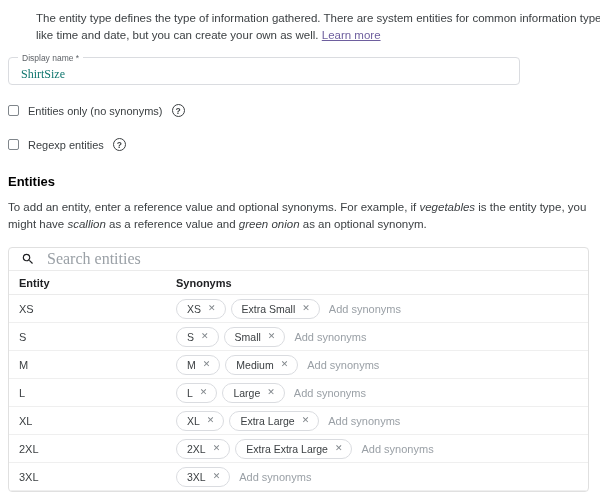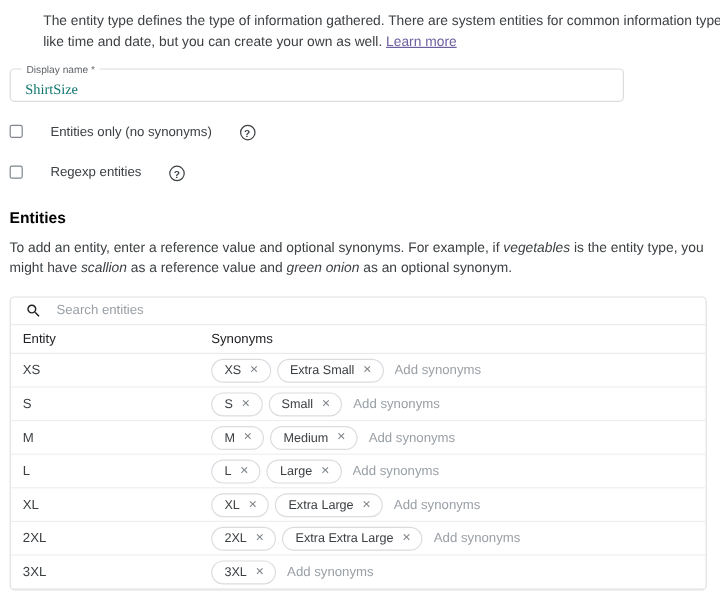--- a/index.html
+++ b/index.html
@@ -58,22 +58,22 @@
   }
   .helper-text {
     margin: 4px 0 0 12px;
     font-size: 8.5px;
     color: #80868b;
   }
 
   
   .check-row {
     display: flex;
-    align-items: flex-start;
-    gap: 23px;
+    align-items: center;
+    gap: 9px;
   }
   .check-row.first { margin-top: 19px; }
   .check-row.second { margin-top: 21px; }
   .checkbox {
     width: 11px;
     height: 11px;
     border: 1.2px solid #80868b;
     border-radius: 2px;
     background: #fff;
     cursor: pointer;
@@ -126,34 +126,34 @@
     height: 23px;
     padding: 0 12px;
     gap: 12px;
     border-bottom: 1px solid #ebebeb;
   }
   .search-row svg { flex: 0 0 auto; display: block; }
   .search-row input {
     border: none;
     outline: none;
     flex: 1;
-    font-family: Liberation Sans, sans-serif;
-    font-size: 11px;
+    font-family: Liberation Serif, serif;
+    font-size: 16px;
     color: #3c4043;
     background: transparent;
   }
   .search-row input::placeholder { color: #9aa0a6; }
 
   .header-row {
     display: flex;
     align-items: center;
     height: 24px;
     border-bottom: 1px solid #ebebeb;
     font-size: 11px;
-    font-weight: normal;
+    font-weight: bold;
     color: #202124;
   }
   .col-entity { width: 167px; padding-left: 10px; flex: 0 0 auto; }
   .col-synonyms { flex: 1; }
 
   .data-row {
     display: flex;
     align-items: center;
     height: 28px;
     border-bottom: 1px solid #efefef;

